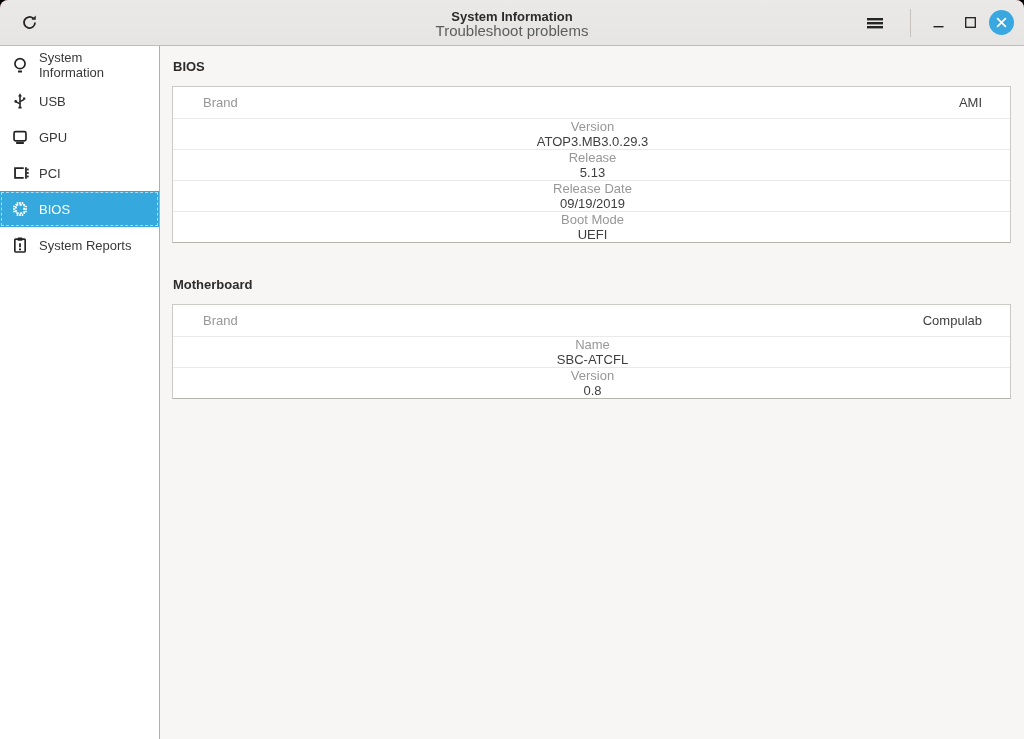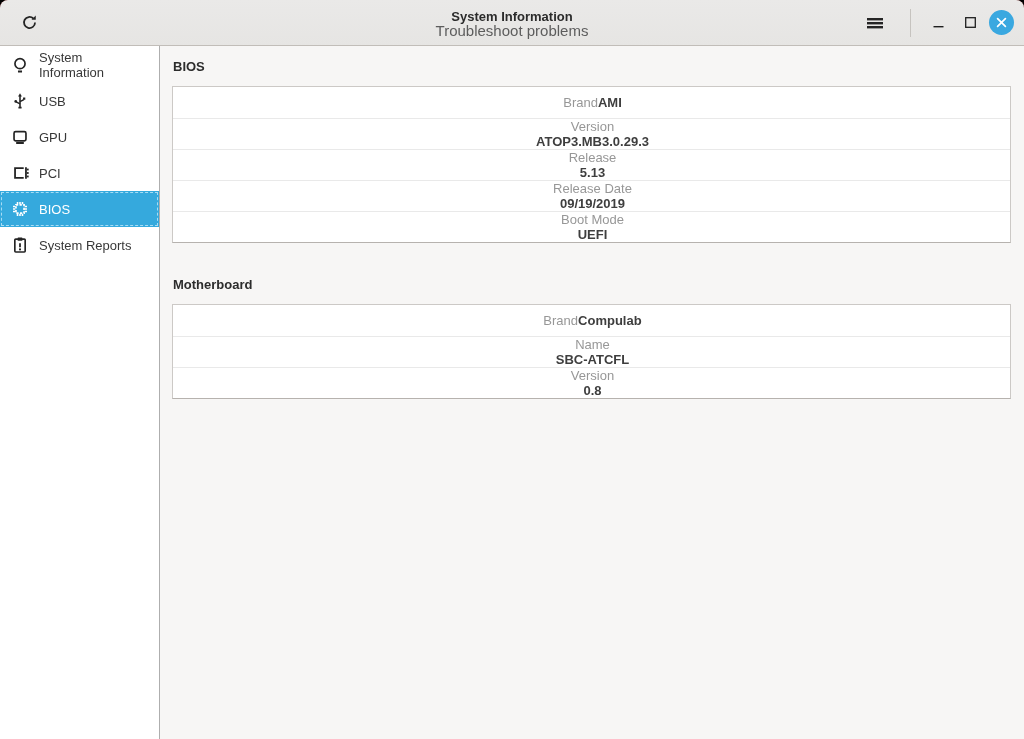--- a/index.html
+++ b/index.html
@@ -73,26 +73,26 @@
   }
   .section + .section { margin-top: 34px; }
   .section-title { font-size: 13px; font-weight: bold; color: #2c2c2c; margin: 0 0 12px 1px; }
   .info-table {
     background: #ffffff;
     border: 1px solid #ccc9c6;
     border-bottom-color: #b6b2ae;
   }
   .info-row {
     height: 31px;
-    display: flex; align-items: center; justify-content: center;
+    display: flex; align-items: center; justify-content: space-between;
     padding: 0 28px 0 30px;
   }
   .info-row + .info-row { border-top: 1px solid #e9e9e9; flex-direction: column; }
   .row-label { font-size: 13px; color: #979797; }
-  .row-value { font-size: 13px; color: #3e3e3e; font-weight: bold; }
+  .row-value { font-size: 13px; color: #3e3e3e; }
   svg { display: block; }
 </style>
 </head>
 <body>
 
 <div class="window">
 
   <div class="titlebar">
     <div class="tb-left">
       <button class="icon-btn">

